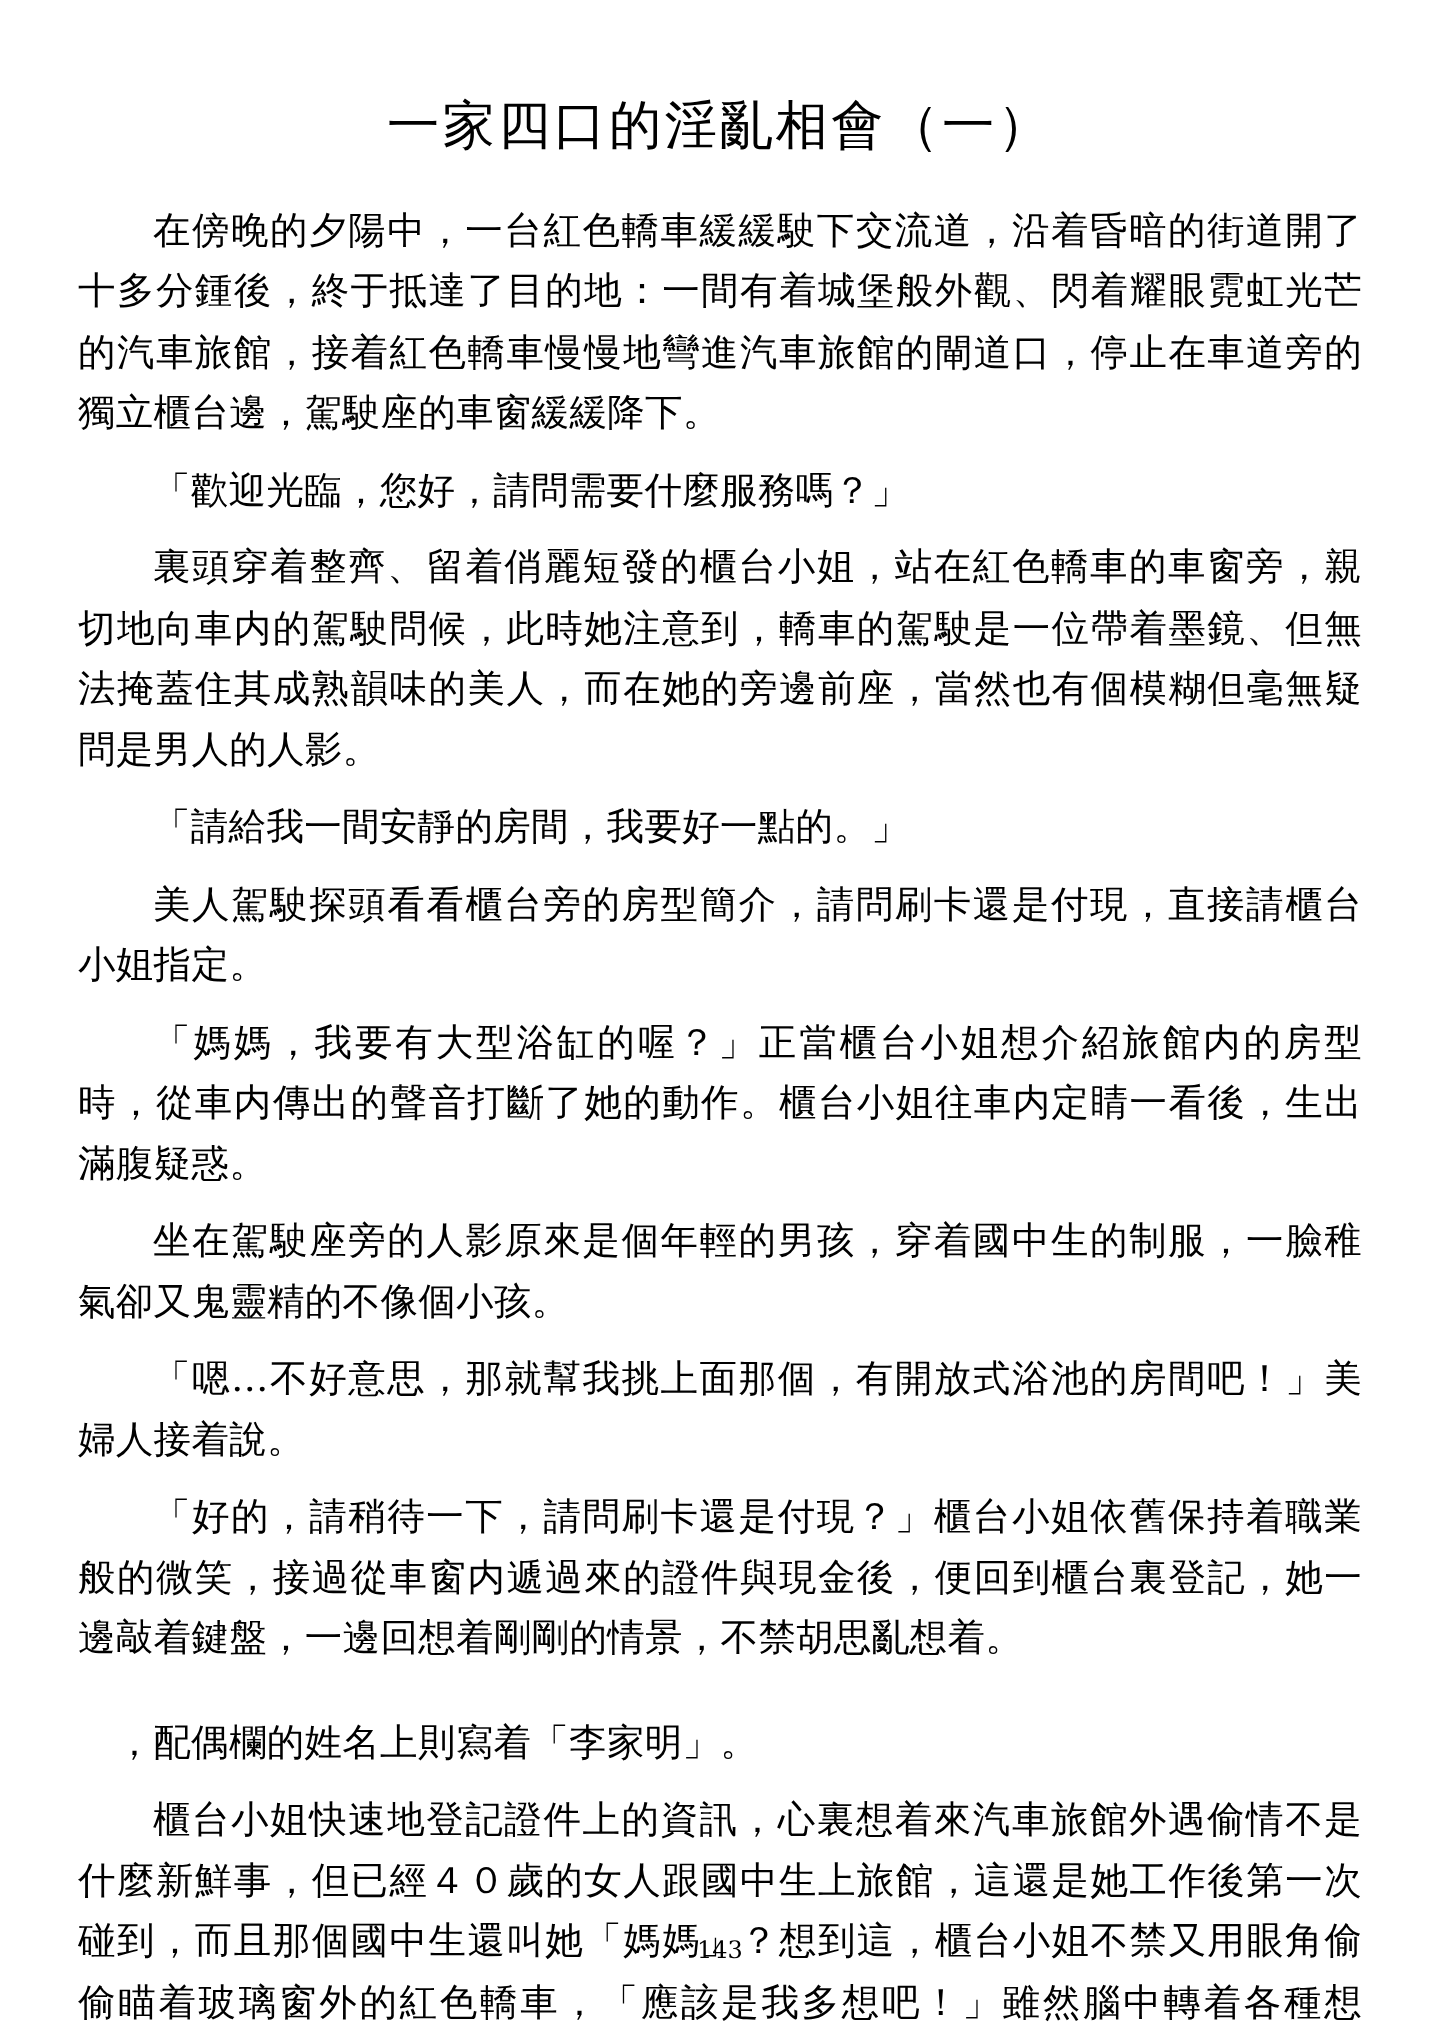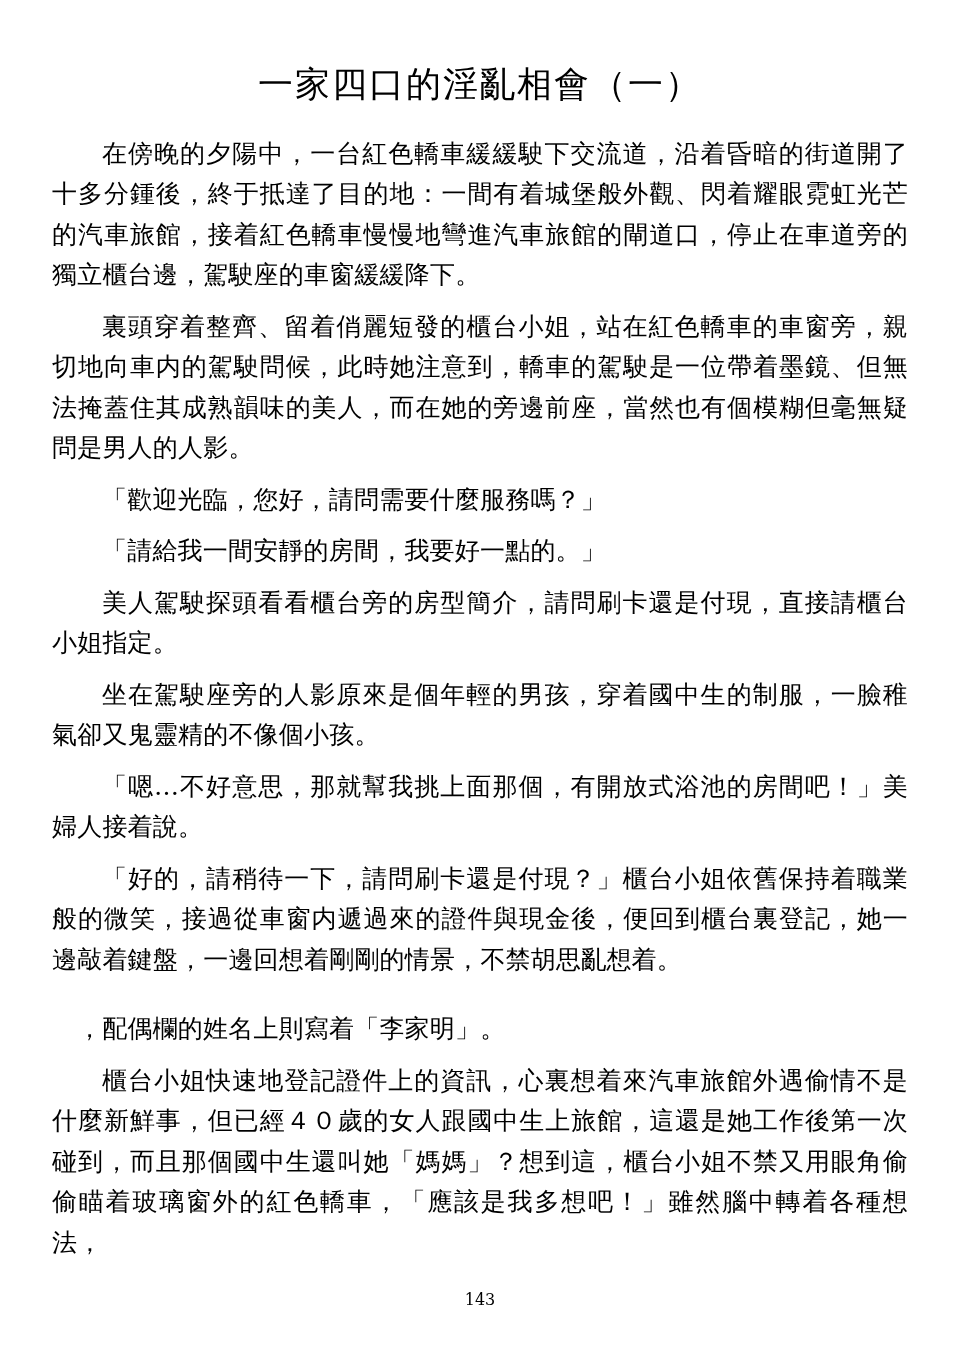--- a/index.html
+++ b/index.html
@@ -56,24 +56,25 @@
 </style>
 </head>
 <body>
 
 <div class="page">
 
   <h1 class="doc-title">一家四口的淫亂相會（一）</h1>
 
   <div class="body-text">
     <p>在傍晚的夕陽中，一台紅色轎車緩緩駛下交流道，沿着昏暗的街道開了十多分鍾後，終于抵達了目的地：一間有着城堡般外觀、閃着耀眼霓虹光芒的汽車旅館，接着紅色轎車慢慢地彎進汽車旅館的閘道口，停止在車道旁的獨立櫃台邊，駕駛座的車窗緩緩降下。</p>
+    <p>「歡迎光臨，您好，請問需要什麼服務嗎？」</p>
     <p>裏頭穿着整齊、留着俏麗短發的櫃台小姐，站在紅色轎車的車窗旁，親切地向車内的駕駛問候，此時她注意到，轎車的駕駛是一位帶着墨鏡、但無法掩蓋住其成熟韻味的美人，而在她的旁邊前座，當然也有個模糊但毫無疑問是男人的人影。</p>
-    <p>「歡迎光臨，您好，請問需要什麼服務嗎？」</p>
     <p>「請給我一間安靜的房間，我要好一點的。」</p>
     <p>美人駕駛探頭看看櫃台旁的房型簡介，請問刷卡還是付現，直接請櫃台小姐指定。</p>
+    <p>「媽媽，我要有大型浴缸的喔？」正當櫃台小姐想介紹旅館内的房型時，從車内傳出的聲音打斷了她的動作。櫃台小姐往車内定睛一看後，生出滿腹疑惑。</p>
     <p>坐在駕駛座旁的人影原來是個年輕的男孩，穿着國中生的制服，一臉稚氣卻又鬼靈精的不像個小孩。</p>
     <p>「嗯…不好意思，那就幫我挑上面那個，有開放式浴池的房間吧！」美婦人接着說。</p>
     <p>「好的，請稍待一下，請問刷卡還是付現？」櫃台小姐依舊保持着職業般的微笑，接過從車窗内遞過來的證件與現金後，便回到櫃台裏登記，她一邊敲着鍵盤，一邊回想着剛剛的情景，不禁胡思亂想着。</p>
     <p class="noindent">，配偶欄的姓名上則寫着「李家明」。</p>
     <p>櫃台小姐快速地登記證件上的資訊，心裏想着來汽車旅館外遇偷情不是什麼新鮮事，但已經４０歲的女人跟國中生上旅館，這還是她工作後第一次碰到，而且那個國中生還叫她「媽媽」？想到這，櫃台小姐不禁又用眼角偷偷瞄着玻璃窗外的紅色轎車，「應該是我多想吧！」雖然腦中轉着各種想法，</p>
   </div>
 
   <div class="page-number">143</div>
 
 </div>

